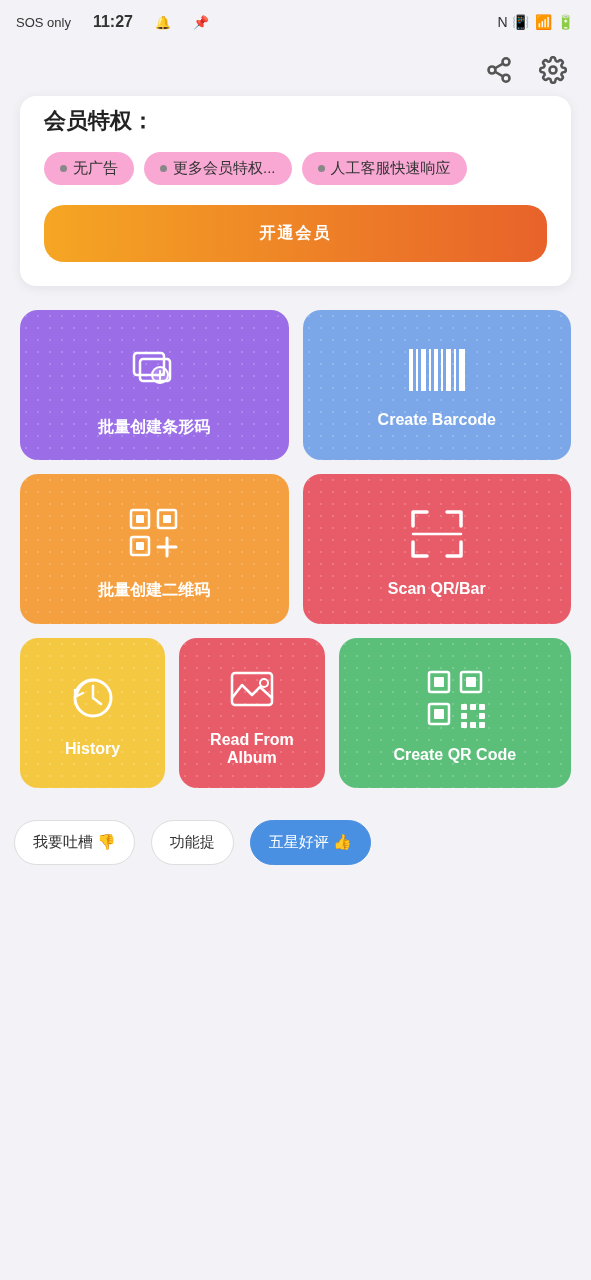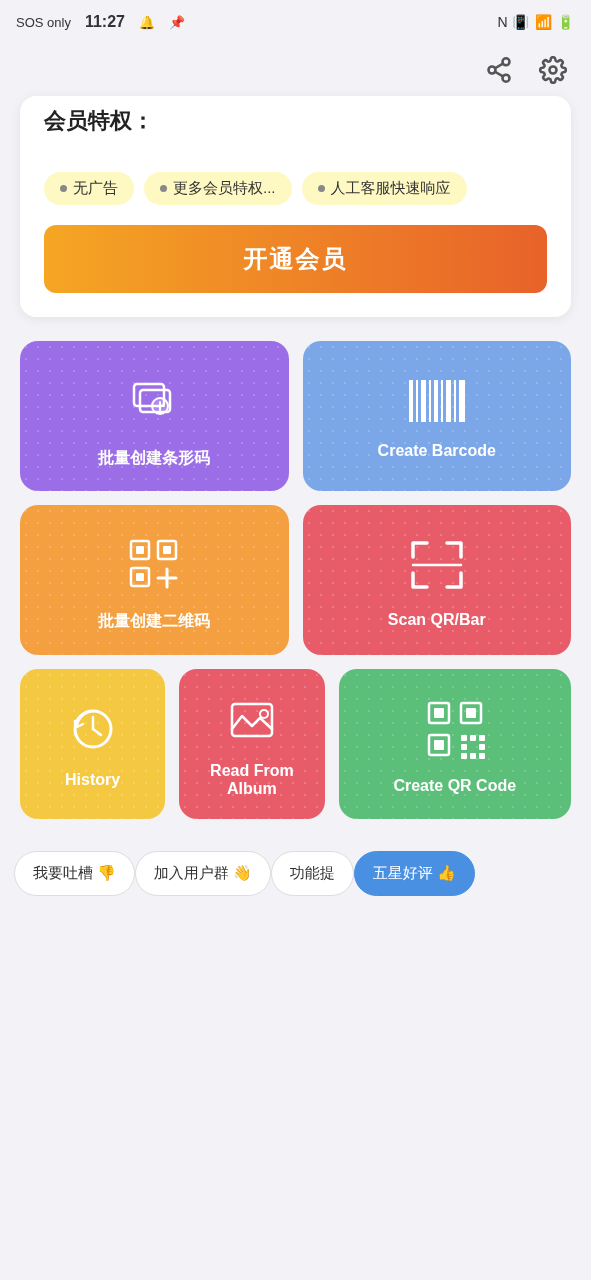--- a/index.html
+++ b/index.html
@@ -20,21 +20,21 @@
       padding: 8px 16px;
       background: #f2f2f7;
       height: 44px;
     }
     .status-left {
       font-size: 13px;
       font-weight: 500;
       color: #333;
       display: flex;
       align-items: center;
-      gap: 14px;
+      gap: 22px;
     }
     .status-time {
       font-size: 16px;
       font-weight: 700;
       color: #333;
     }
     .status-right {
       display: flex;
       align-items: center;
       gap: 5px;
@@ -80,45 +80,44 @@
       color: #222;
       margin-bottom: 16px;
     }
     .member-tags {
       display: flex;
       flex-wrap: wrap;
       gap: 10px;
       margin-bottom: 20px;
     }
     .member-tag {
-      background: #fef9c3;
+      background: #f9a8d4;
       border-radius: 20px;
       padding: 7px 16px;
       font-size: 15px;
       color: #333;
       display: flex;
       align-items: center;
       gap: 6px;
-      margin-top: 20px;
     }
     .tag-dot {
       width: 7px;
       height: 7px;
       background: #888;
       border-radius: 50%;
       display: inline-block;
     }
     .member-btn {
       width: 100%;
       padding: 18px;
       border: none;
-      border-radius: 12px;
+      border-radius: 20px;
       background: linear-gradient(90deg, #f5a623 0%, #e8622a 100%);
       color: #fff;
-      font-size: 24px;
+      font-size: 16px;
       font-weight: 700;
       cursor: pointer;
       letter-spacing: 2px;
     }
 
     
     .grid-section {
       padding: 0 20px;
     }
     .grid-2col {
@@ -176,21 +175,21 @@
       position: absolute;
       top: 0; left: 0; right: 0; bottom: 0;
       background-image: radial-gradient(circle, rgba(255,255,255,0.18) 1px, transparent 1px);
       background-size: 12px 12px;
       pointer-events: none;
     }
 
     
     .bottom-bar {
       display: flex;
-      gap: 0;
+      gap: 16px;
       padding: 18px 14px 10px 14px;
       overflow-x: auto;
     }
     .bottom-btn {
       padding: 12px 18px;
       border-radius: 26px;
       border: 1.5px solid #ddd;
       background: #fff;
       font-size: 15px;
       color: #333;
@@ -376,16 +375,15 @@
           <rect x="56" y="56" width="6" height="6" rx="1" fill="white"></rect>
         </svg>
       </div>
       <div class="tile-label">Create QR Code</div>
     </div>
   </div>
 </div>
 
 <div class="bottom-bar">
   <button class="bottom-btn">我要吐槽 👎</button>
-  <button class="bottom-btn">加入用户群 👋</button>
   <button class="bottom-btn">功能提</button>
   <button class="bottom-btn active">五星好评 👍</button>
 </div>
 
 </body></html>

